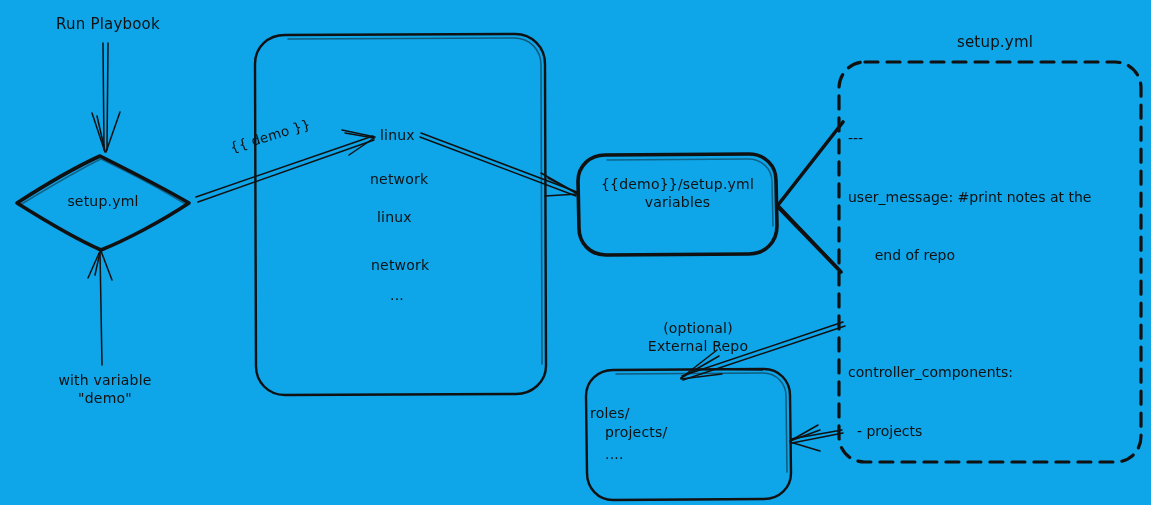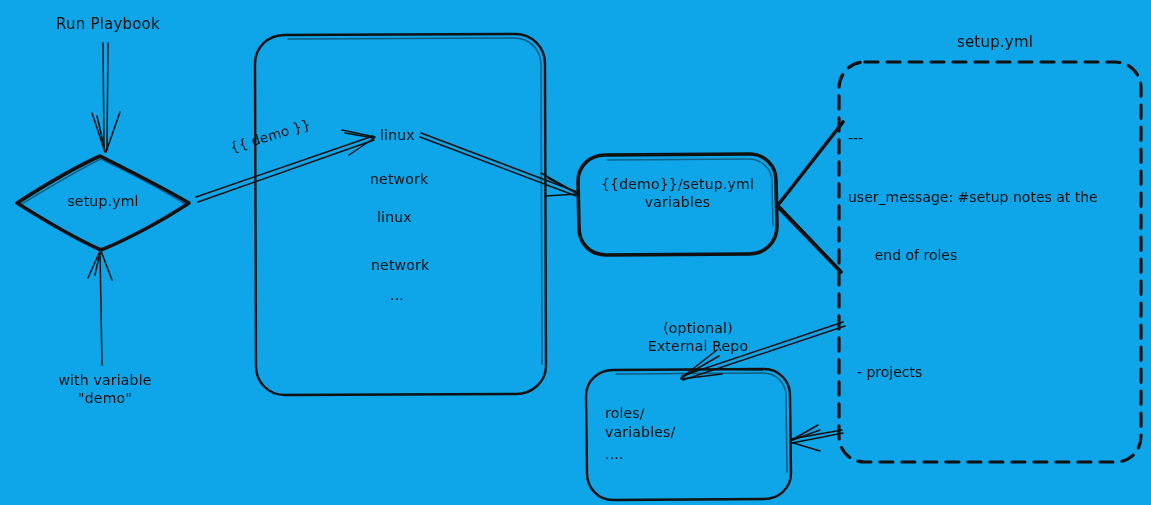--- a/index.html
+++ b/index.html
@@ -154,31 +154,32 @@
   <div class="lbl t14" style="left:377px; top:209px;">linux</div>
   <div class="lbl t14" style="left:371px; top:257px;">network</div>
   <div class="lbl t14" style="left:390px; top:287px;">...</div>
 
   <div class="lbl t13" style="left:228px; top:140px; transform:rotate(-17deg); transform-origin:left top;">{{ demo }}</div>
 
   <div class="lbl t14 center" style="left:585px; top:176px; width:185px;">{{demo}}/setup.yml<br>variables</div>
 
   <div class="lbl t14 center" style="left:613px; top:320px; width:170px;">(optional)<br>External Repo</div>
 
-  <div class="lbl t14" style="left:605px; top:405px;">roles/</div>
-  <div class="lbl t14" style="left:605px; top:424px;">variables/</div>
+  <div class="lbl t14" style="left:590px; top:405px;">roles/</div>
+  <div class="lbl t14" style="left:605px; top:424px;">projects/</div>
   <div class="lbl t14" style="left:605px; top:446px;">....</div>
 
   <div class="lbl t15 center" style="left:935px; top:33px; width:120px;">setup.yml</div>
 
   <div class="yml-body" style="left:848px; top:90px; width:290px;">
     <div>---</div>
-    <div>user_message: #setup notes at the</div>
-    <div>      end of roles</div>
+    <div>user_message: #print notes at the</div>
+    <div>      end of repo</div>
     <div>&nbsp;</div>
+    <div>controller_components:</div>
     <div>  - projects</div>
     
     
     
     
     
     
     
     
     

